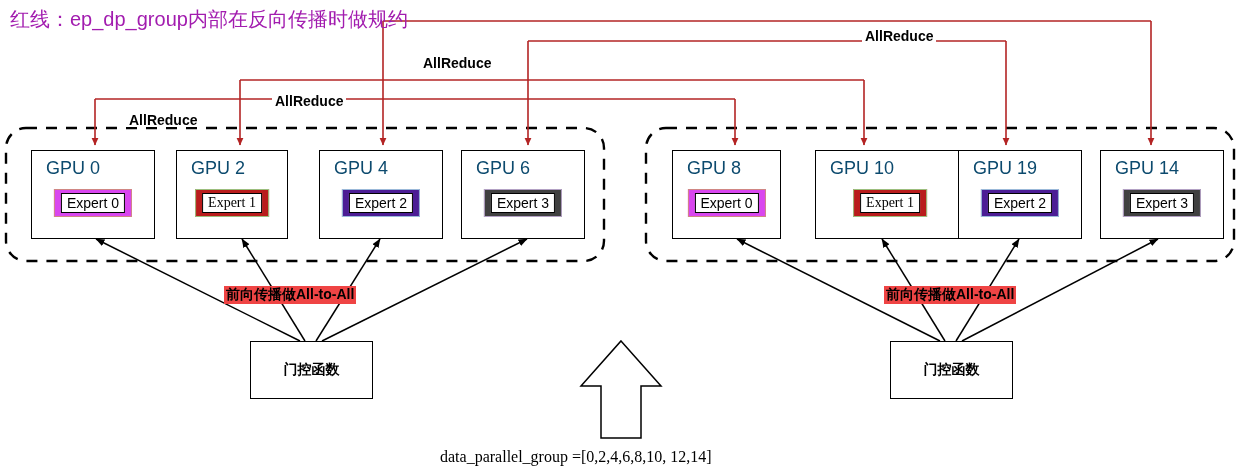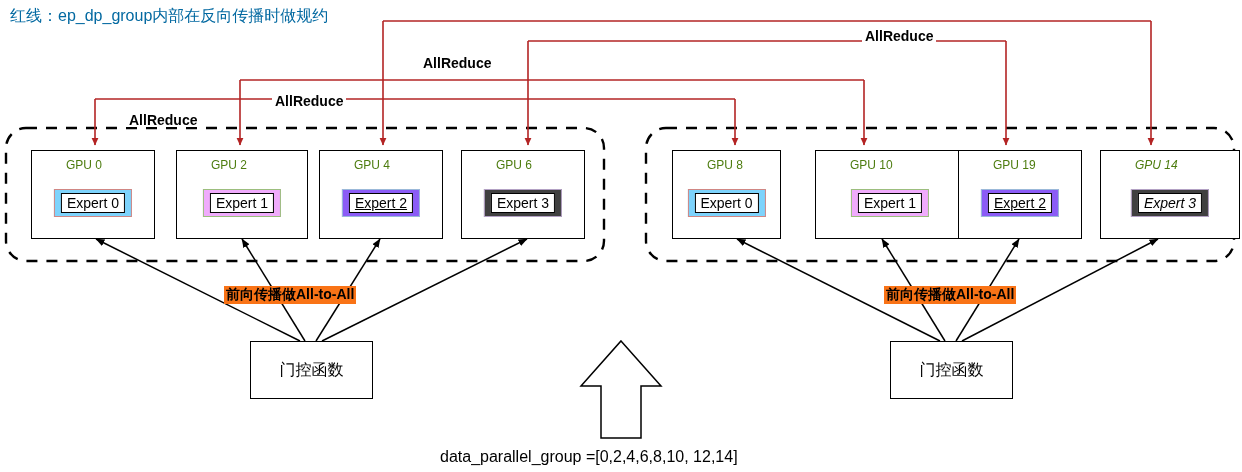--- a/index.html
+++ b/index.html
@@ -1,41 +1,41 @@
 <!DOCTYPE html>
 <html><head>
 <meta charset="utf-8">
 <style>
   html,body{margin:0;padding:0;background:#ffffff;}
   body{width:1242px;height:472px;overflow:hidden;
        font-family:"Liberation Sans","DejaVu Sans",sans-serif;color:#000;}
   #stage{position:relative;width:1242px;height:472px;}
   svg#diagram{position:absolute;left:0;top:0;width:1242px;height:472px;}
 
-  .caption{position:absolute;left:10px;top:6px;font-size:16px;color:#0369a1;white-space:nowrap;}
+  .caption{position:absolute;left:10px;top:6px;font-size:20px;color:#a21caf;white-space:nowrap;}
 
   .ar-label{position:absolute;font-size:14px;font-weight:bold;white-space:nowrap;
             background:#fff;padding:0 3px;line-height:14px;margin-top:24px;}
 
   .gpu-box{position:absolute;border:1.6px solid #000;background:#fff;box-sizing:border-box;}
-  .gpu-title{position:absolute;left:14px;top:7px;font-size:12px;color:#4d7c0f;white-space:nowrap;margin-left:20px;}
+  .gpu-title{position:absolute;left:14px;top:7px;font-size:18px;color:#0c4a6e;white-space:nowrap;}
   .expert{position:absolute;left:50%;transform:translateX(-50%);top:38px;
           font-size:14px;padding:3px 6px;box-sizing:border-box;white-space:nowrap;
           text-align:center;}
-  .e0{background:#7dd3fc;border:1.4px solid #d08784;}
-  .e1{background:#f0abfc;border:1.4px solid #9cbe7e;}
-  .e2{background:#8b5cf6;border:1.4px solid #9bb9d9;text-decoration:underline;}
+  .e0{background:#d946ef;border:1.4px solid #d08784;}
+  .e1{background:#b91c1c;border:1.4px solid #9cbe7e;font-family:Liberation Serif, serif;}
+  .e2{background:#4c1d95;border:1.4px solid #9bb9d9;}
   .e3{background:#404040;border:1.4px solid #b3a1c4;}
   .expert-inner{display:block;background:#fff;border:1.1px solid #000;padding:1px 5px;}
 
   .gate-box{position:absolute;border:1.5px solid #000;background:#fff;box-sizing:border-box;
-            display:flex;align-items:center;justify-content:center;font-size:16px;}
+            display:flex;align-items:center;justify-content:center;font-size:14px;font-weight:bold;}
 
   .flow-label{position:absolute;font-size:14px;font-weight:bold;white-space:nowrap;
-              background:#f97316;padding:0 2px;}
+              background:#ef4444;padding:0 2px;}
 
   .bottom-label{position:absolute;font-size:16px;white-space:nowrap;}
 </style>
 </head>
 <body>
 
 <div id="stage">
 
   <svg id="diagram" viewBox="0 0 1242 472">
     <defs>
@@ -97,21 +97,21 @@
   <div class="ar-label" style="left:272px;top:70px;">AllReduce</div>
   <div class="ar-label" style="left:420px;top:32px;">AllReduce</div>
   <div class="ar-label" style="left:862px;top:5px;">AllReduce</div>
 
   <div class="gpu-box" style="left:31px;top:150px;width:124px;height:89px;">
     <div class="gpu-title">GPU 0</div>
     <div class="expert e0">
       <span class="expert-inner">Expert 0</span>
     </div>
   </div>
-  <div class="gpu-box" style="left:176px;top:150px;width:132px;height:89px;">
+  <div class="gpu-box" style="left:176px;top:150px;width:112px;height:89px;">
     <div class="gpu-title">GPU 2</div>
     <div class="expert e1">
       <span class="expert-inner">Expert 1</span>
     </div>
   </div>
   <div class="gpu-box" style="left:319px;top:150px;width:124px;height:89px;">
     <div class="gpu-title">GPU 4</div>
     <div class="expert e2">
       <span class="expert-inner">Expert 2</span>
     </div>
@@ -134,28 +134,28 @@
     <div class="expert e1">
       <span class="expert-inner">Expert 1</span>
     </div>
   </div>
   <div class="gpu-box" style="left:958px;top:150px;width:124px;height:89px;">
     <div class="gpu-title">GPU 19</div>
     <div class="expert e2">
       <span class="expert-inner">Expert 2</span>
     </div>
   </div>
-  <div class="gpu-box" style="left:1100px;top:150px;width:140px;height:89px;font-style:italic;">
+  <div class="gpu-box" style="left:1100px;top:150px;width:124px;height:89px;">
     <div class="gpu-title">GPU 14</div>
     <div class="expert e3">
       <span class="expert-inner">Expert 3</span>
     </div>
   </div>
 
   <div class="flow-label" style="left:224px;top:286px;">前向传播做All-to-All</div>
   <div class="flow-label" style="left:884px;top:286px;">前向传播做All-to-All</div>
 
   <div class="gate-box" style="left:250px;top:341px;width:123px;height:58px;">门控函数</div>
   <div class="gate-box" style="left:890px;top:341px;width:123px;height:58px;">门控函数</div>
 
-  <div class="bottom-label" style="left:440px;top:448px;">data_parallel_group =[0,2,4,6,8,10, 12,14]</div>
+  <div class="bottom-label" style="left:440px;top:448px;font-family:Liberation Serif, serif;">data_parallel_group =[0,2,4,6,8,10, 12,14]</div>
 
 </div>
 
 </body></html>

